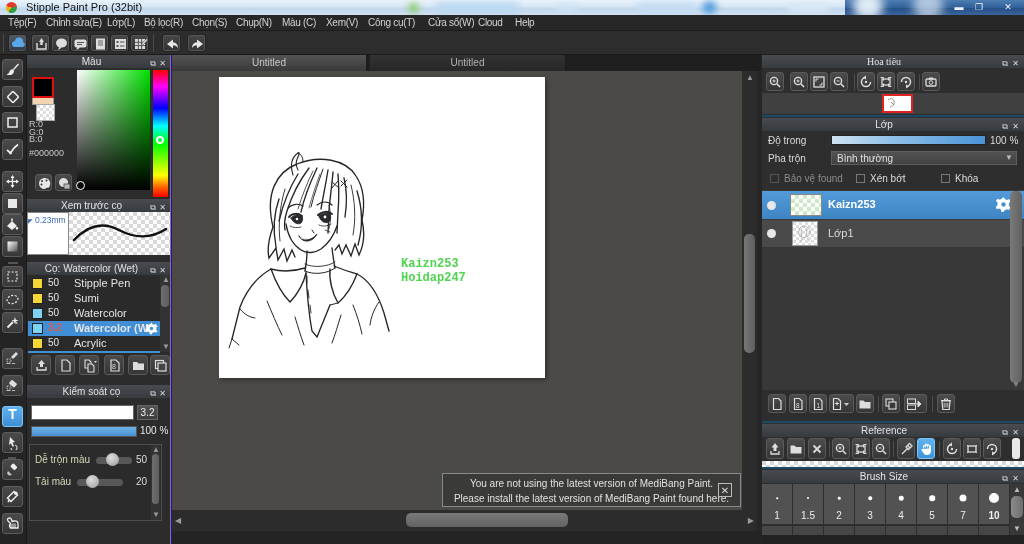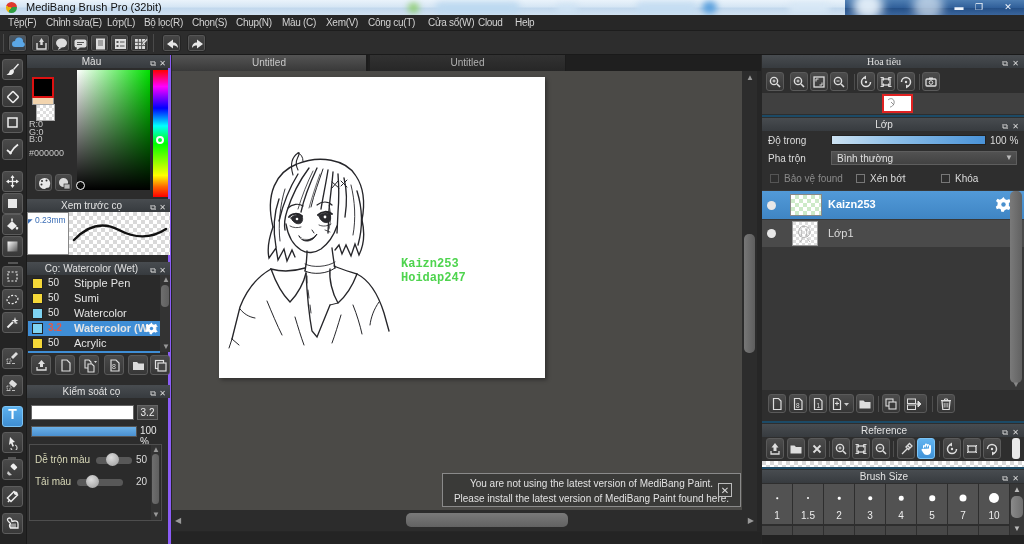--- a/index.html
+++ b/index.html
@@ -29,21 +29,21 @@
 .tsep { position:absolute; top:3px; width:1px; height:18px; background:#4a4a4a; }
 
 
 #toolcol { left:0; top:55px; width:27px; height:489px; background:#242424; border-right:1px solid #1a1a1a; }
 .tool { position:absolute; left:2px; width:21px; height:21px; background:linear-gradient(#4a4a4a,#383838); border:1px solid #5c5c5c; border-radius:3px; color:#eee; }
 .tool svg { position:absolute; left:2px; top:2px; }
 .tool.sel { background:linear-gradient(#5db2ef,#3f8ed2); border-color:#7cc4f5; }
 .tdash { position:absolute; left:8px; width:10px; height:2px; background:#555; }
 
 
-#leftpanels { left:27px; top:55px; width:144px; height:489px; background:#2c2c2c; border-right:3px solid #8b5cf6; }
+#leftpanels { left:27px; top:55px; width:144px; height:489px; background:#2c2c2c; border-right:1px solid #8b5cf6; }
 .ptitle { position:absolute; left:0; width:143px; height:13px; padding-right:14px; background:linear-gradient(#484c50,#373b3f); color:#e2e2e2; font-size:10px; text-align:center; line-height:13px; }
 .pico { position:absolute; top:2px; font-size:8px; color:#d8d8d8; }
 
 
 .checker { background-color:#fff; background-image: conic-gradient(#ffffff 0 25%, #d9d9d9 25% 50%, #ffffff 50% 75%, #d9d9d9 75%); background-size:8px 8px; }
 .checker-sm { background-color:#fff; background-image: conic-gradient(#ffffff 0 25%, #dedede 25% 50%, #ffffff 50% 75%, #dedede 75%); background-size:6px 6px; }
 
 
 .brow { position:absolute; left:1px; width:132px; height:15px; font-size:11px; color:#e4e4e4; }
 .brow .chip { position:absolute; left:4px; top:2px; width:11px; height:11px; border:1px solid #222; }
@@ -93,21 +93,21 @@
     <div class="blob" style="left:788px;top:3px;width:42px;height:10px;background:#d8e8f6;"></div>
   </div>
   <div id="titleblue">
     <div class="blob" style="position:absolute;left:8px;top:-8px;width:30px;height:28px;background:rgba(240,248,255,.9);filter:blur(5px);border-radius:50%;"></div>
     <div class="blob" style="position:absolute;left:68px;top:-8px;width:30px;height:28px;background:rgba(235,244,252,.65);filter:blur(5px);border-radius:50%;"></div>
     <div class="winbtn" style="left:104px;">▬</div>
     <div class="winbtn" style="left:124px;">❐</div>
     <div class="winbtn" style="left:153px;">✕</div>
   </div>
   <div id="tb-ico"></div>
-  <div id="tb-text">MediBang Brush Pro (32bit)</div>
+  <div id="tb-text">Stipple Paint Pro (32bit)</div>
 
   <div class="abs" id="menubar">
     <span style="left:8px;">Tệp(F)</span>
     <span style="left:46px;">Chỉnh sửa(E)</span>
     <span style="left:107px;">Lớp(L)</span>
     <span style="left:144px;">Bộ lọc(R)</span>
     <span style="left:192px;">Chọn(S)</span>
     <span style="left:236px;">Chụp(N)</span>
     <span style="left:282px;">Màu (C)</span>
     <span style="left:326px;">Xem(V)</span>
@@ -809,21 +809,21 @@
         <div style="position:absolute;left:155px;top:0;width:30px;height:40px;background:#525252;">
           <div style="position:absolute;left:50%;top:14px;transform:translate(-50%,-50%);width:5.5px;height:5.5px;border-radius:50%;background:#fff;"></div>
           <div style="position:absolute;left:0;top:26px;width:30px;text-align:center;font-size:10px;color:#eee;">5</div>
         </div>
         <div style="position:absolute;left:186px;top:0;width:30px;height:40px;background:#525252;">
           <div style="position:absolute;left:50%;top:14px;transform:translate(-50%,-50%);width:7px;height:7px;border-radius:50%;background:#fff;"></div>
           <div style="position:absolute;left:0;top:26px;width:30px;text-align:center;font-size:10px;color:#eee;">7</div>
         </div>
         <div style="position:absolute;left:217px;top:0;width:30px;height:40px;background:#525252;">
           <div style="position:absolute;left:50%;top:14px;transform:translate(-50%,-50%);width:10px;height:10px;border-radius:50%;background:#fff;"></div>
-          <div style="position:absolute;left:0;top:26px;width:30px;text-align:center;font-size:10px;color:#eee;">10</div>
+          <div style="position:absolute;left:0;top:26px;width:30px;text-align:center;font-size:10px;color:#eee;font-weight:bold;">10</div>
         </div>
       </div>
     <div class="abs" id="bsizes2" style="left:0;top:471px;width:248px;height:9px;background:#2e2e2e;">
         <div style="position:absolute;left:0px;top:0;width:30px;height:9px;background:#474747;"></div>
         <div style="position:absolute;left:31px;top:0;width:30px;height:9px;background:#474747;"></div>
         <div style="position:absolute;left:62px;top:0;width:30px;height:9px;background:#474747;"></div>
         <div style="position:absolute;left:93px;top:0;width:30px;height:9px;background:#474747;"></div>
         <div style="position:absolute;left:124px;top:0;width:30px;height:9px;background:#474747;"></div>
         <div style="position:absolute;left:155px;top:0;width:30px;height:9px;background:#474747;"></div>
         <div style="position:absolute;left:186px;top:0;width:30px;height:9px;background:#474747;"></div>

